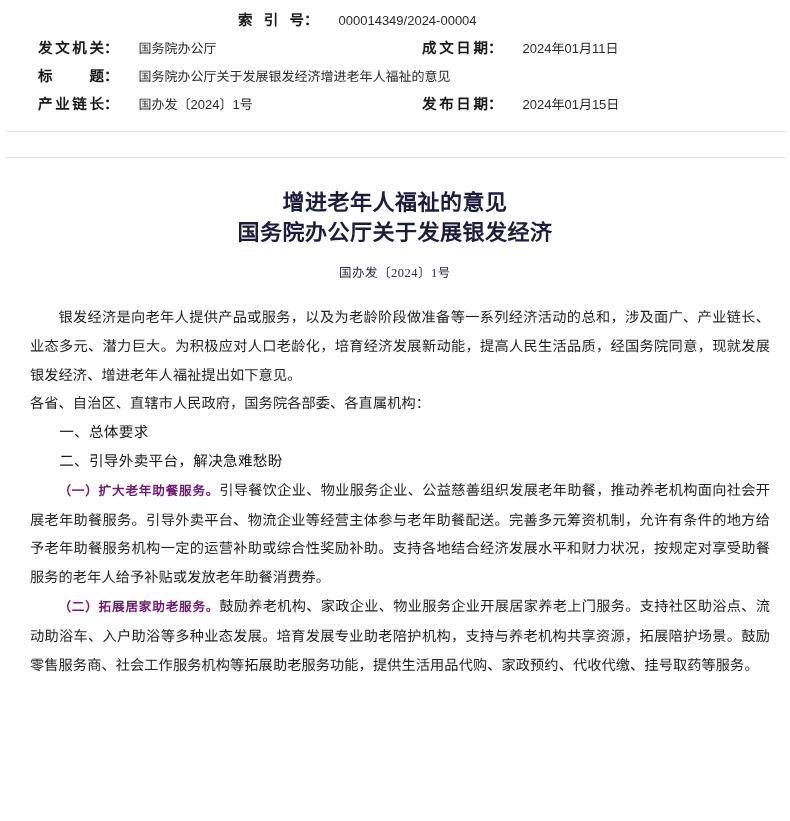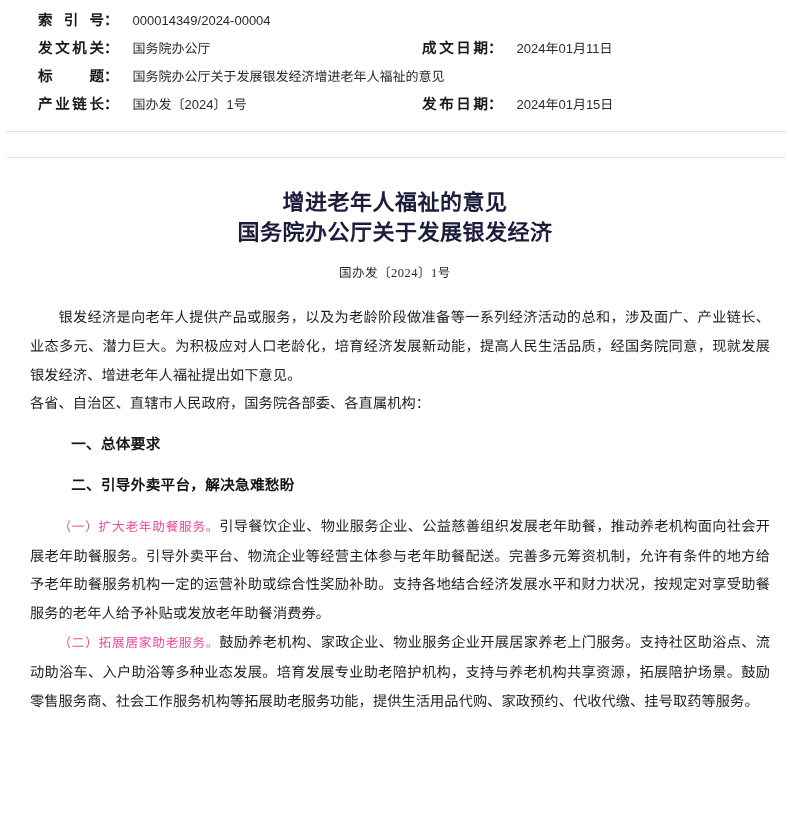--- a/index.html
+++ b/index.html
@@ -18,20 +18,21 @@
   }
 
   
   .meta-header {
     padding: 8px 0 6px 0;
   }
   .meta-row {
     display: flex;
     align-items: baseline;
     height: 28px;
+    justify-content: center;
   }
   .meta-cell {
     display: flex;
     align-items: baseline;
   }
   .meta-cell.left  { width: 390px; padding-left: 38px; box-sizing: border-box; }
   .meta-cell.right { width: 400px; padding-left: 32px; box-sizing: border-box; }
 
   .meta-label {
     font-family: "Liberation Sans", "DejaVu Sans", sans-serif;
@@ -49,21 +50,21 @@
   }
   .meta-label.w4 .lbl-text { width: 66px; }
   .meta-label.w3 .lbl-text { width: 66px; }
   .meta-label .colon { margin-left: 0px; }
 
   .meta-value {
     font-family: "Liberation Sans", "DejaVu Sans", sans-serif;
     font-size: 13px;
     color: #2a2a2a;
     white-space: nowrap;
-    margin-left: 14px;
+    margin-left: 20px;
   }
 
   
   .divider {
     height: 0;
     border-top: 1px solid #e2e2e2;
     margin: 0 4px 0 6px;
   }
   .divider.first { margin-top: 5px; }
   .divider.second { margin-top: 25px; }
@@ -103,31 +104,31 @@
     margin: 0;
     letter-spacing: 0.1px;
   }
   .para.indent {
     text-indent: 2em;
   }
   .section-head {
     font-family: "Liberation Sans", "DejaVu Sans", sans-serif;
     font-size: 14.6px;
     line-height: 28.8px;
-    font-weight: bold;
+    font-weight: normal;
     color: #161616;
     text-indent: 2em;
-    margin: 12px;
+    margin: 0;
     letter-spacing: 0.3px;
   }
   .sub-head {
     font-family: "Liberation Serif", "DejaVu Serif", serif;
-    font-weight: normal;
+    font-weight: bold;
     font-size: 12.6px;
-    color: #ec4899;
+    color: #701a75;
     letter-spacing: 0.6px;
     margin-top: 16px;
   }
 </style>
 </head>
 <body>
 
 <div class="meta-header">
 
   <div class="meta-row">

